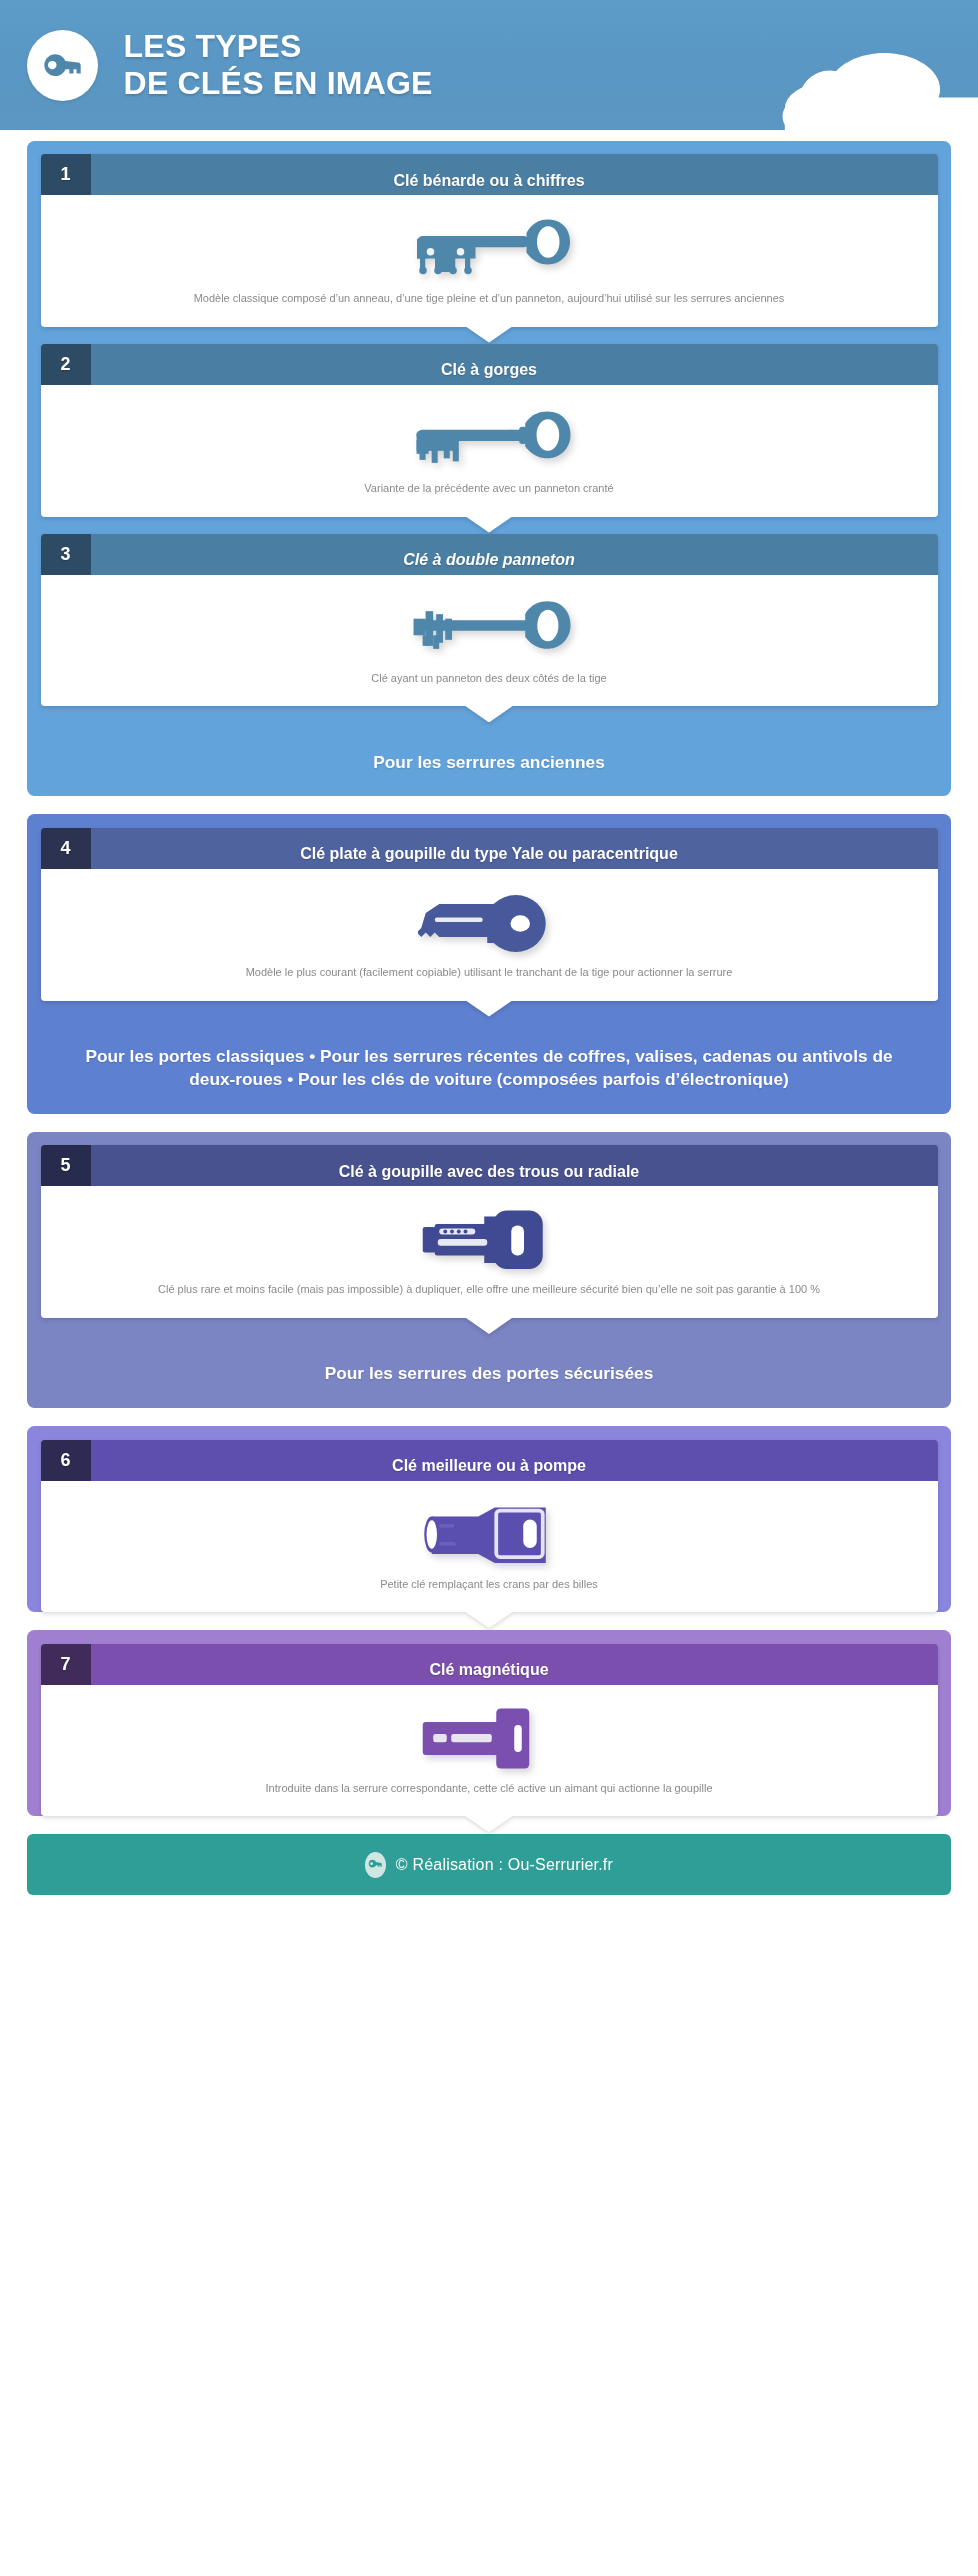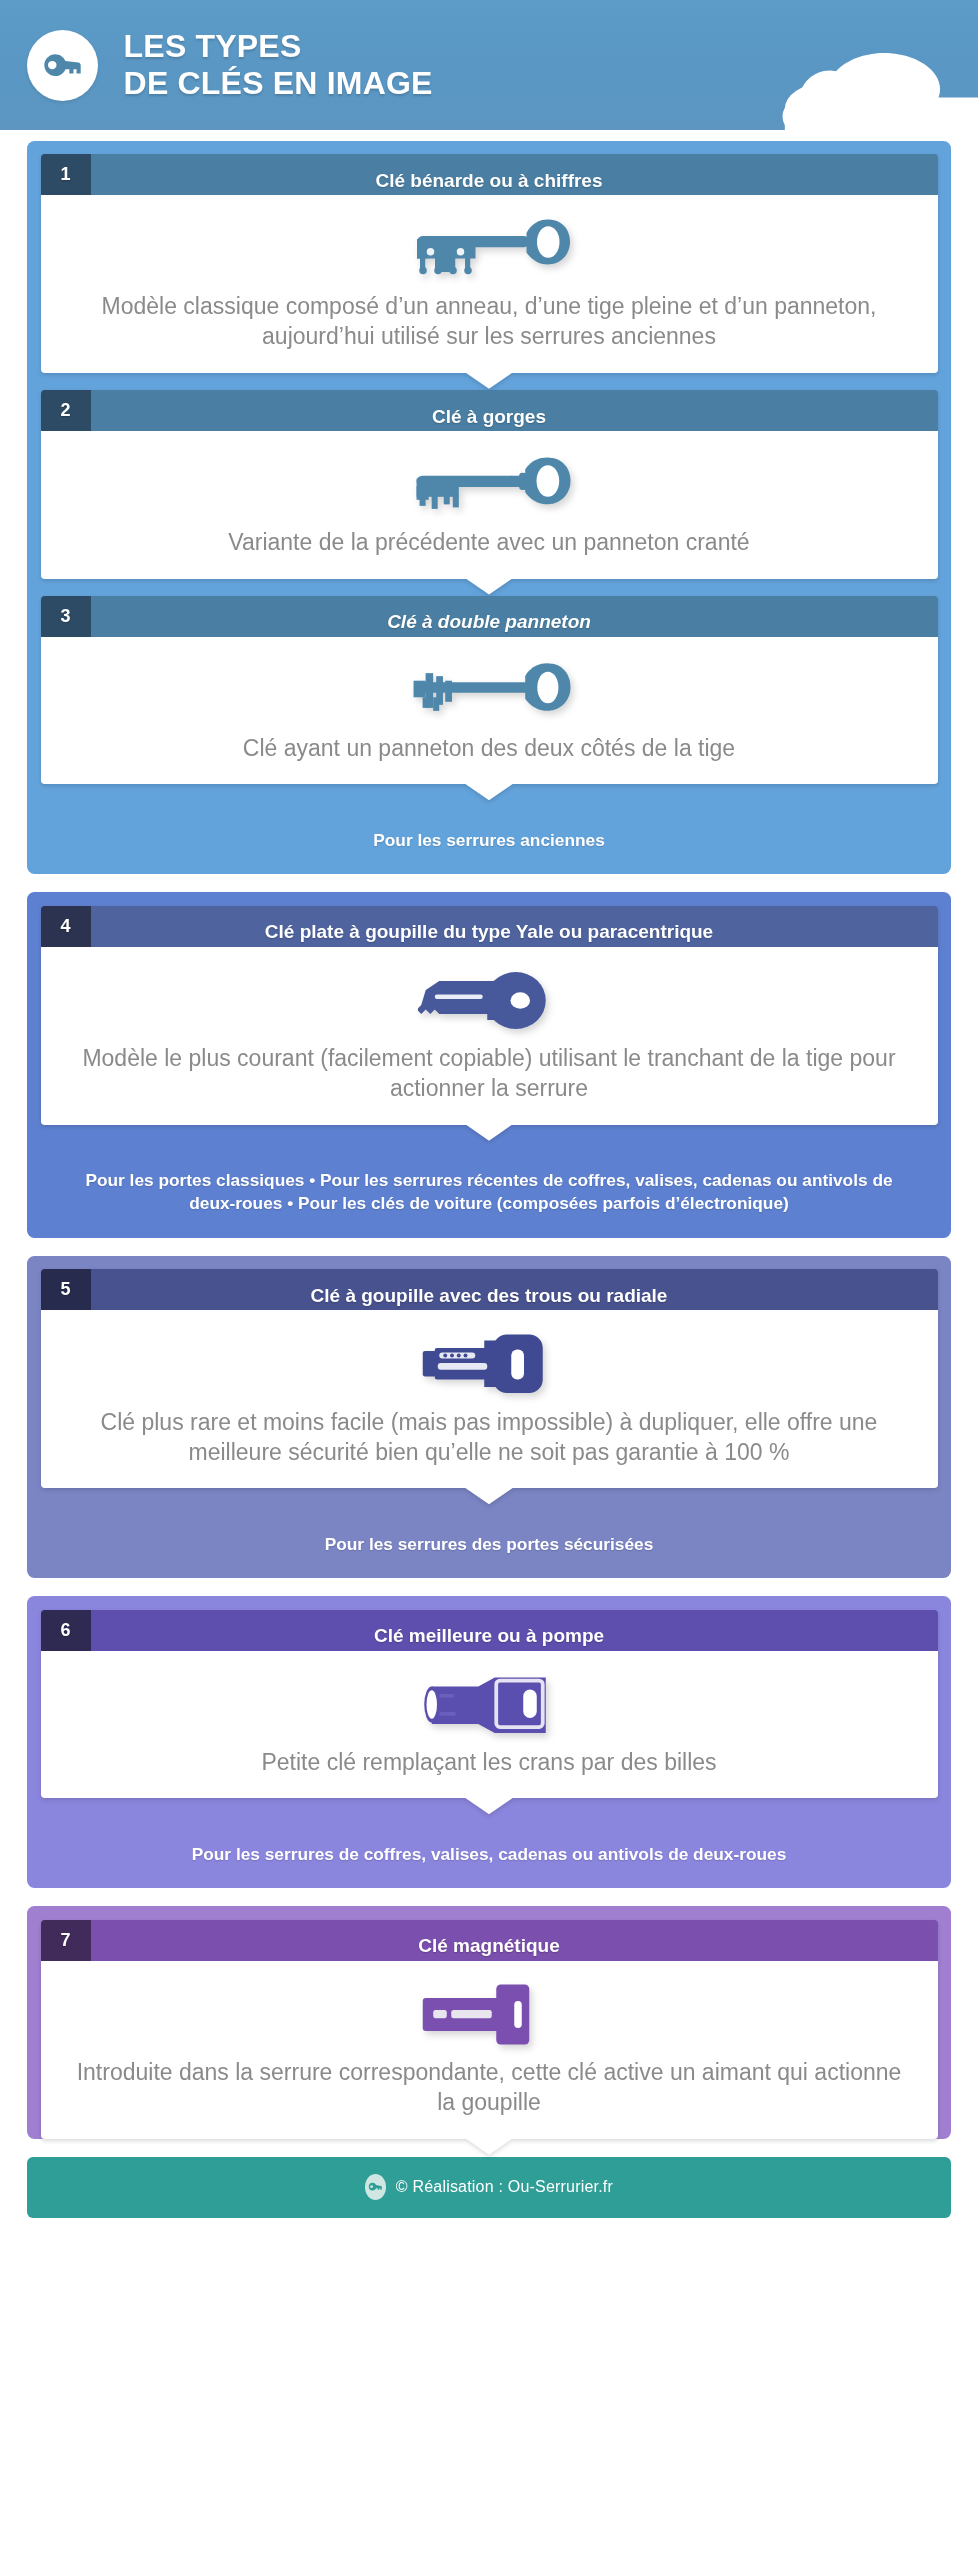--- a/index.html
+++ b/index.html
@@ -100,21 +100,21 @@
     font-size: 18px;
     text-shadow: 0 0.8px 1.5px rgba(0,0,0,0.25);
   }
   .card-title {
     flex: 1 1 auto;
     display: flex;
     align-items: center;
     justify-content: center;
     color: #ffffff;
     font-weight: bold;
-    font-size: 19px;
+    font-size: 16px;
     padding: 12px 50px 0 0;
     text-shadow: 0 0.8px 1.5px rgba(0,0,0,0.22);
   }
 
   .card-body {
     background: #ffffff;
     border-radius: 0 0 3.8px 3.8px;
     padding: 19.6px 35px 21px 35px;
     text-align: center;
     position: relative;
@@ -125,21 +125,21 @@
     align-items: center;
     justify-content: center;
     margin-bottom: 7.5px;
   }
   .card-icon svg {
     display: block;
     filter: drop-shadow(3px 4.5px 3.8px rgba(0,0,0,0.16));
   }
   .card-desc {
     color: #8a8a8a;
-    font-size: 23px;
+    font-size: 11px;
     line-height: 1.32;
   }
 
   
   .notch {
     position: absolute;
     left: 50%;
     transform: translateX(-50%);
     bottom: -16px;
     width: 48px;
@@ -392,21 +392,20 @@
               <rect x="104" y="14" width="62" height="62" rx="5" fill="none" stroke="#e4e2f3" stroke-width="5"></rect>
               <rect x="140" y="26" width="18" height="38" rx="9" fill="#ffffff"></rect>
               <rect x="28" y="32" width="20" height="5" rx="2" fill="#6a5fbb"></rect>
               <rect x="28" y="56" width="22" height="5" rx="2" fill="#6a5fbb"></rect>
             </svg>
           </div>
           <div class="card-desc">Petite clé remplaçant les crans par des billes</div>
           <div class="notch"></div>
         </div>
       </div>
-      <div class="group-footer">Pour les serrures de coffres, valises, cadenas ou antivols de deux-roues</div>
     </div>
 
     <div class="group" style="background:#a07fd0;">
       <div class="card">
         <div class="card-head">
           <div class="card-num" style="background:#402b5a;">7</div>
           <div class="card-title" style="background:#7b4fae;">Clé magnétique</div>
         </div>
         <div class="card-body">
           <div class="card-icon">

